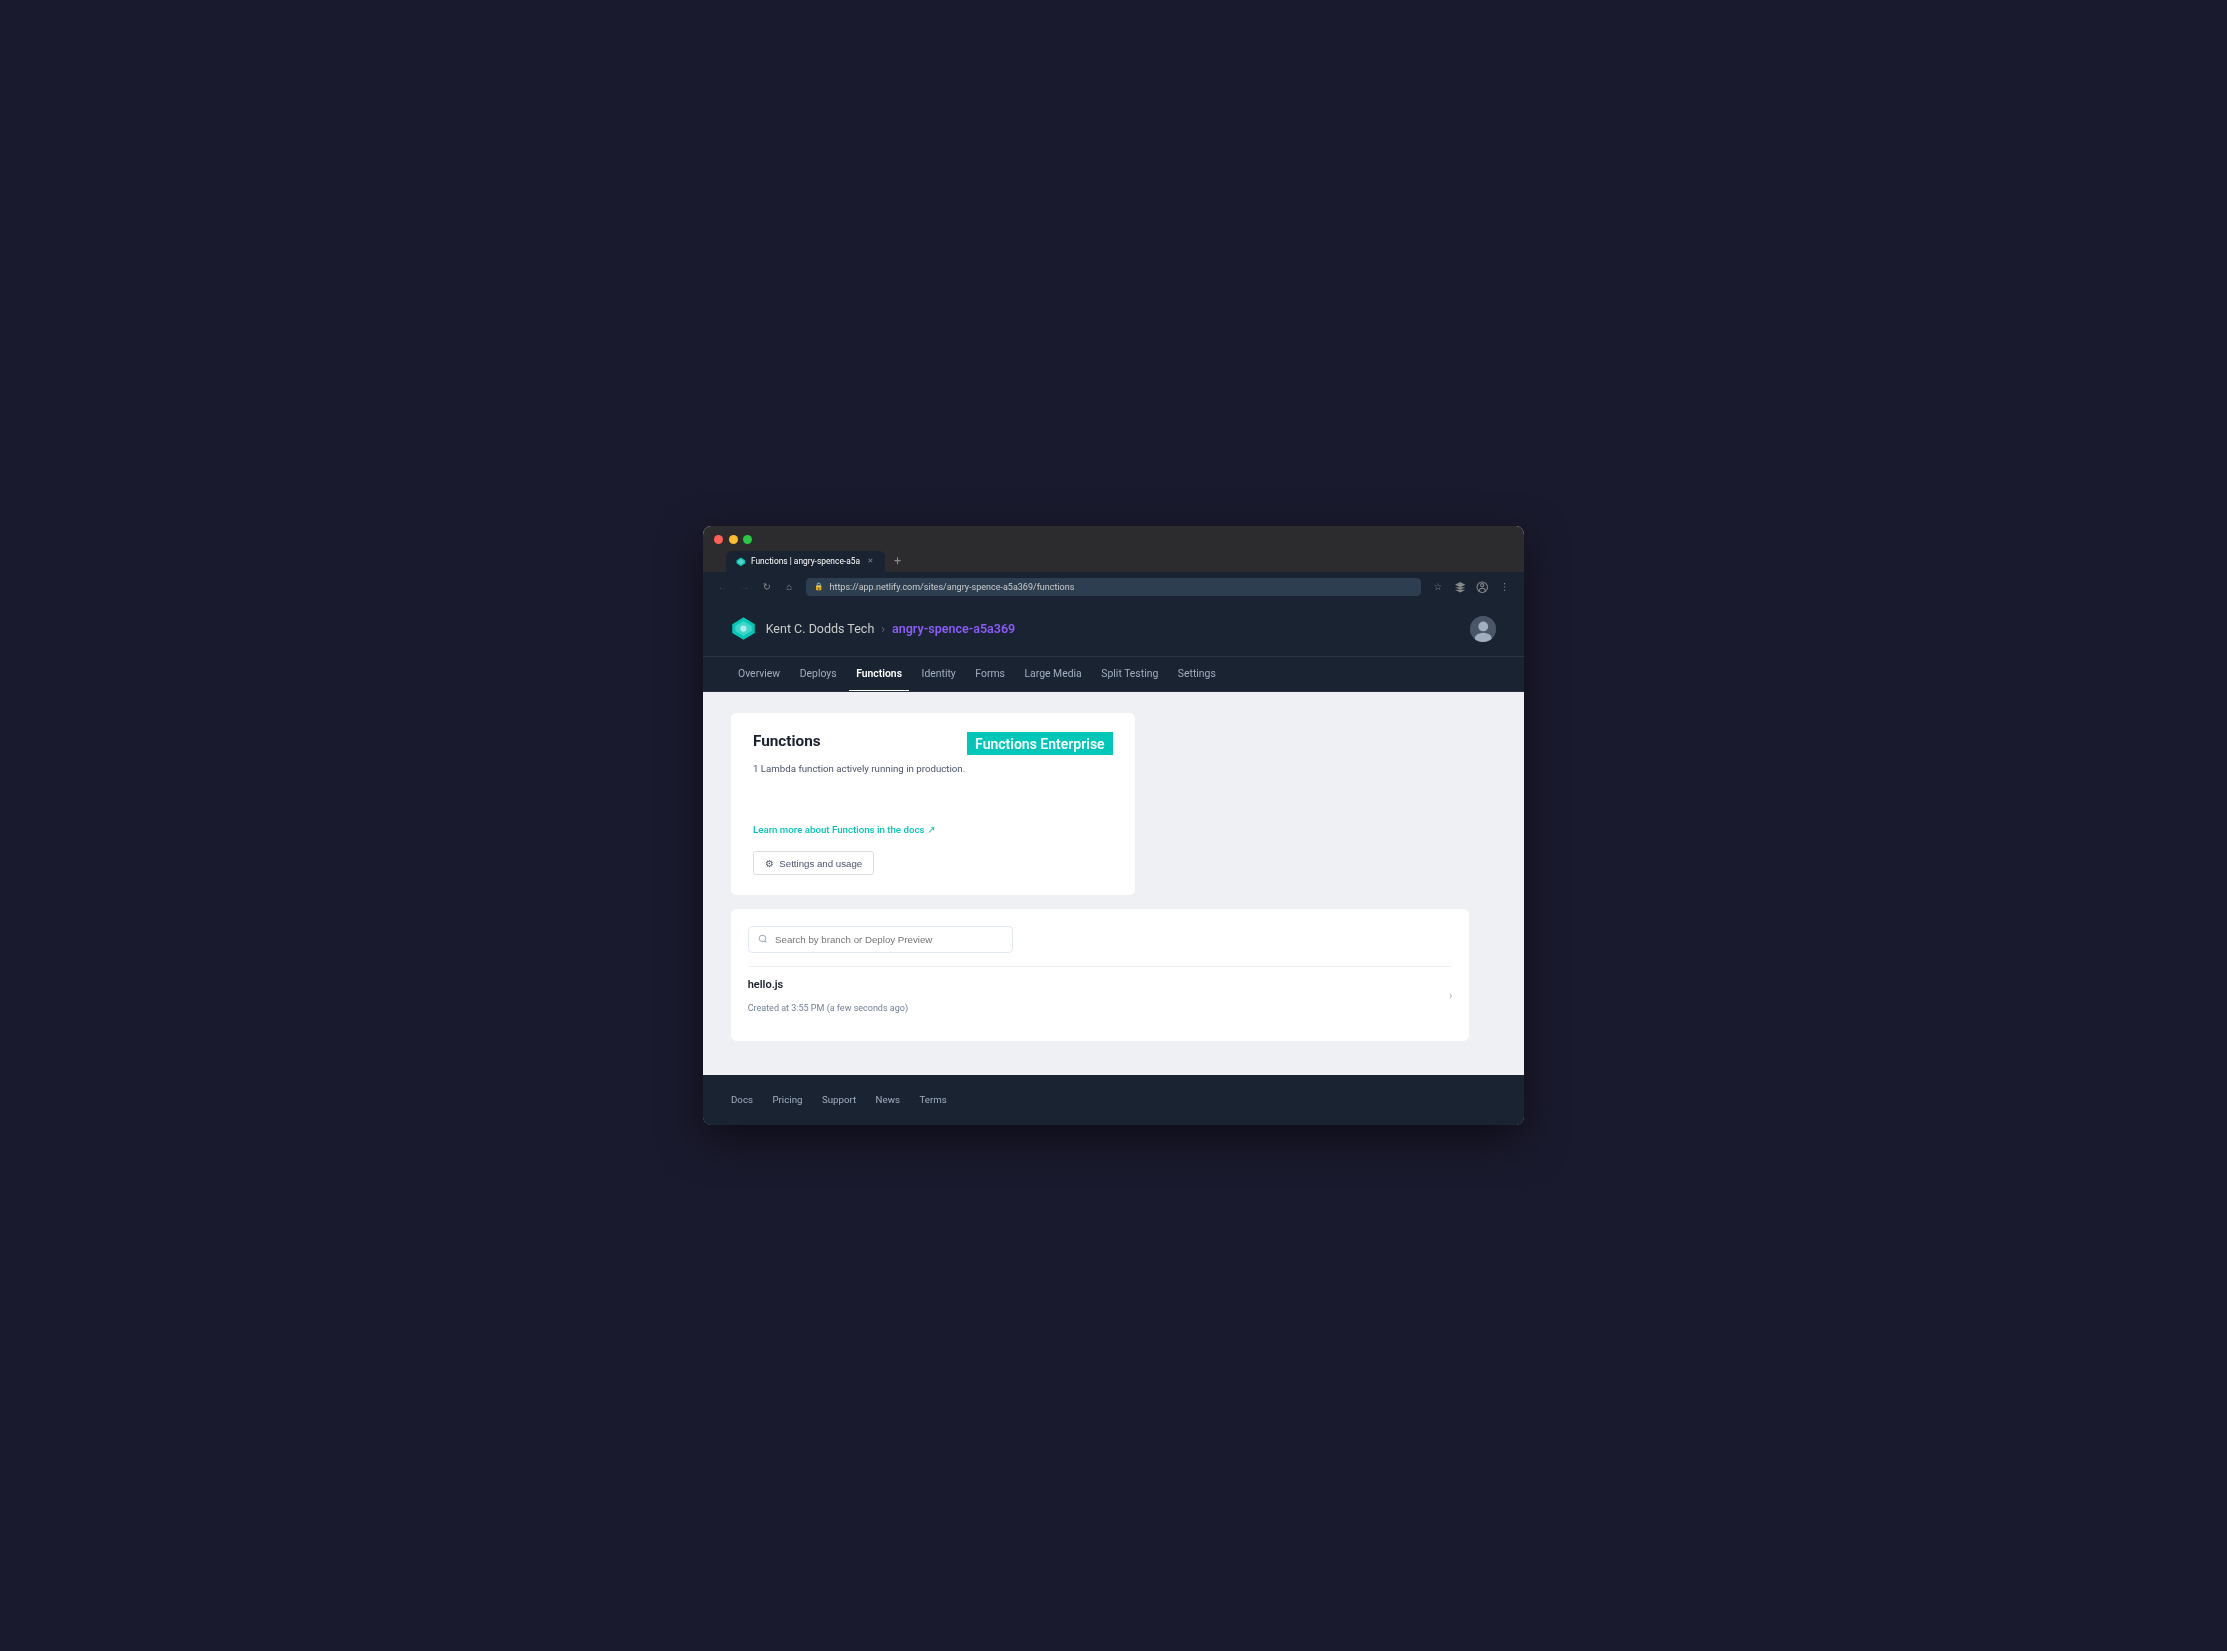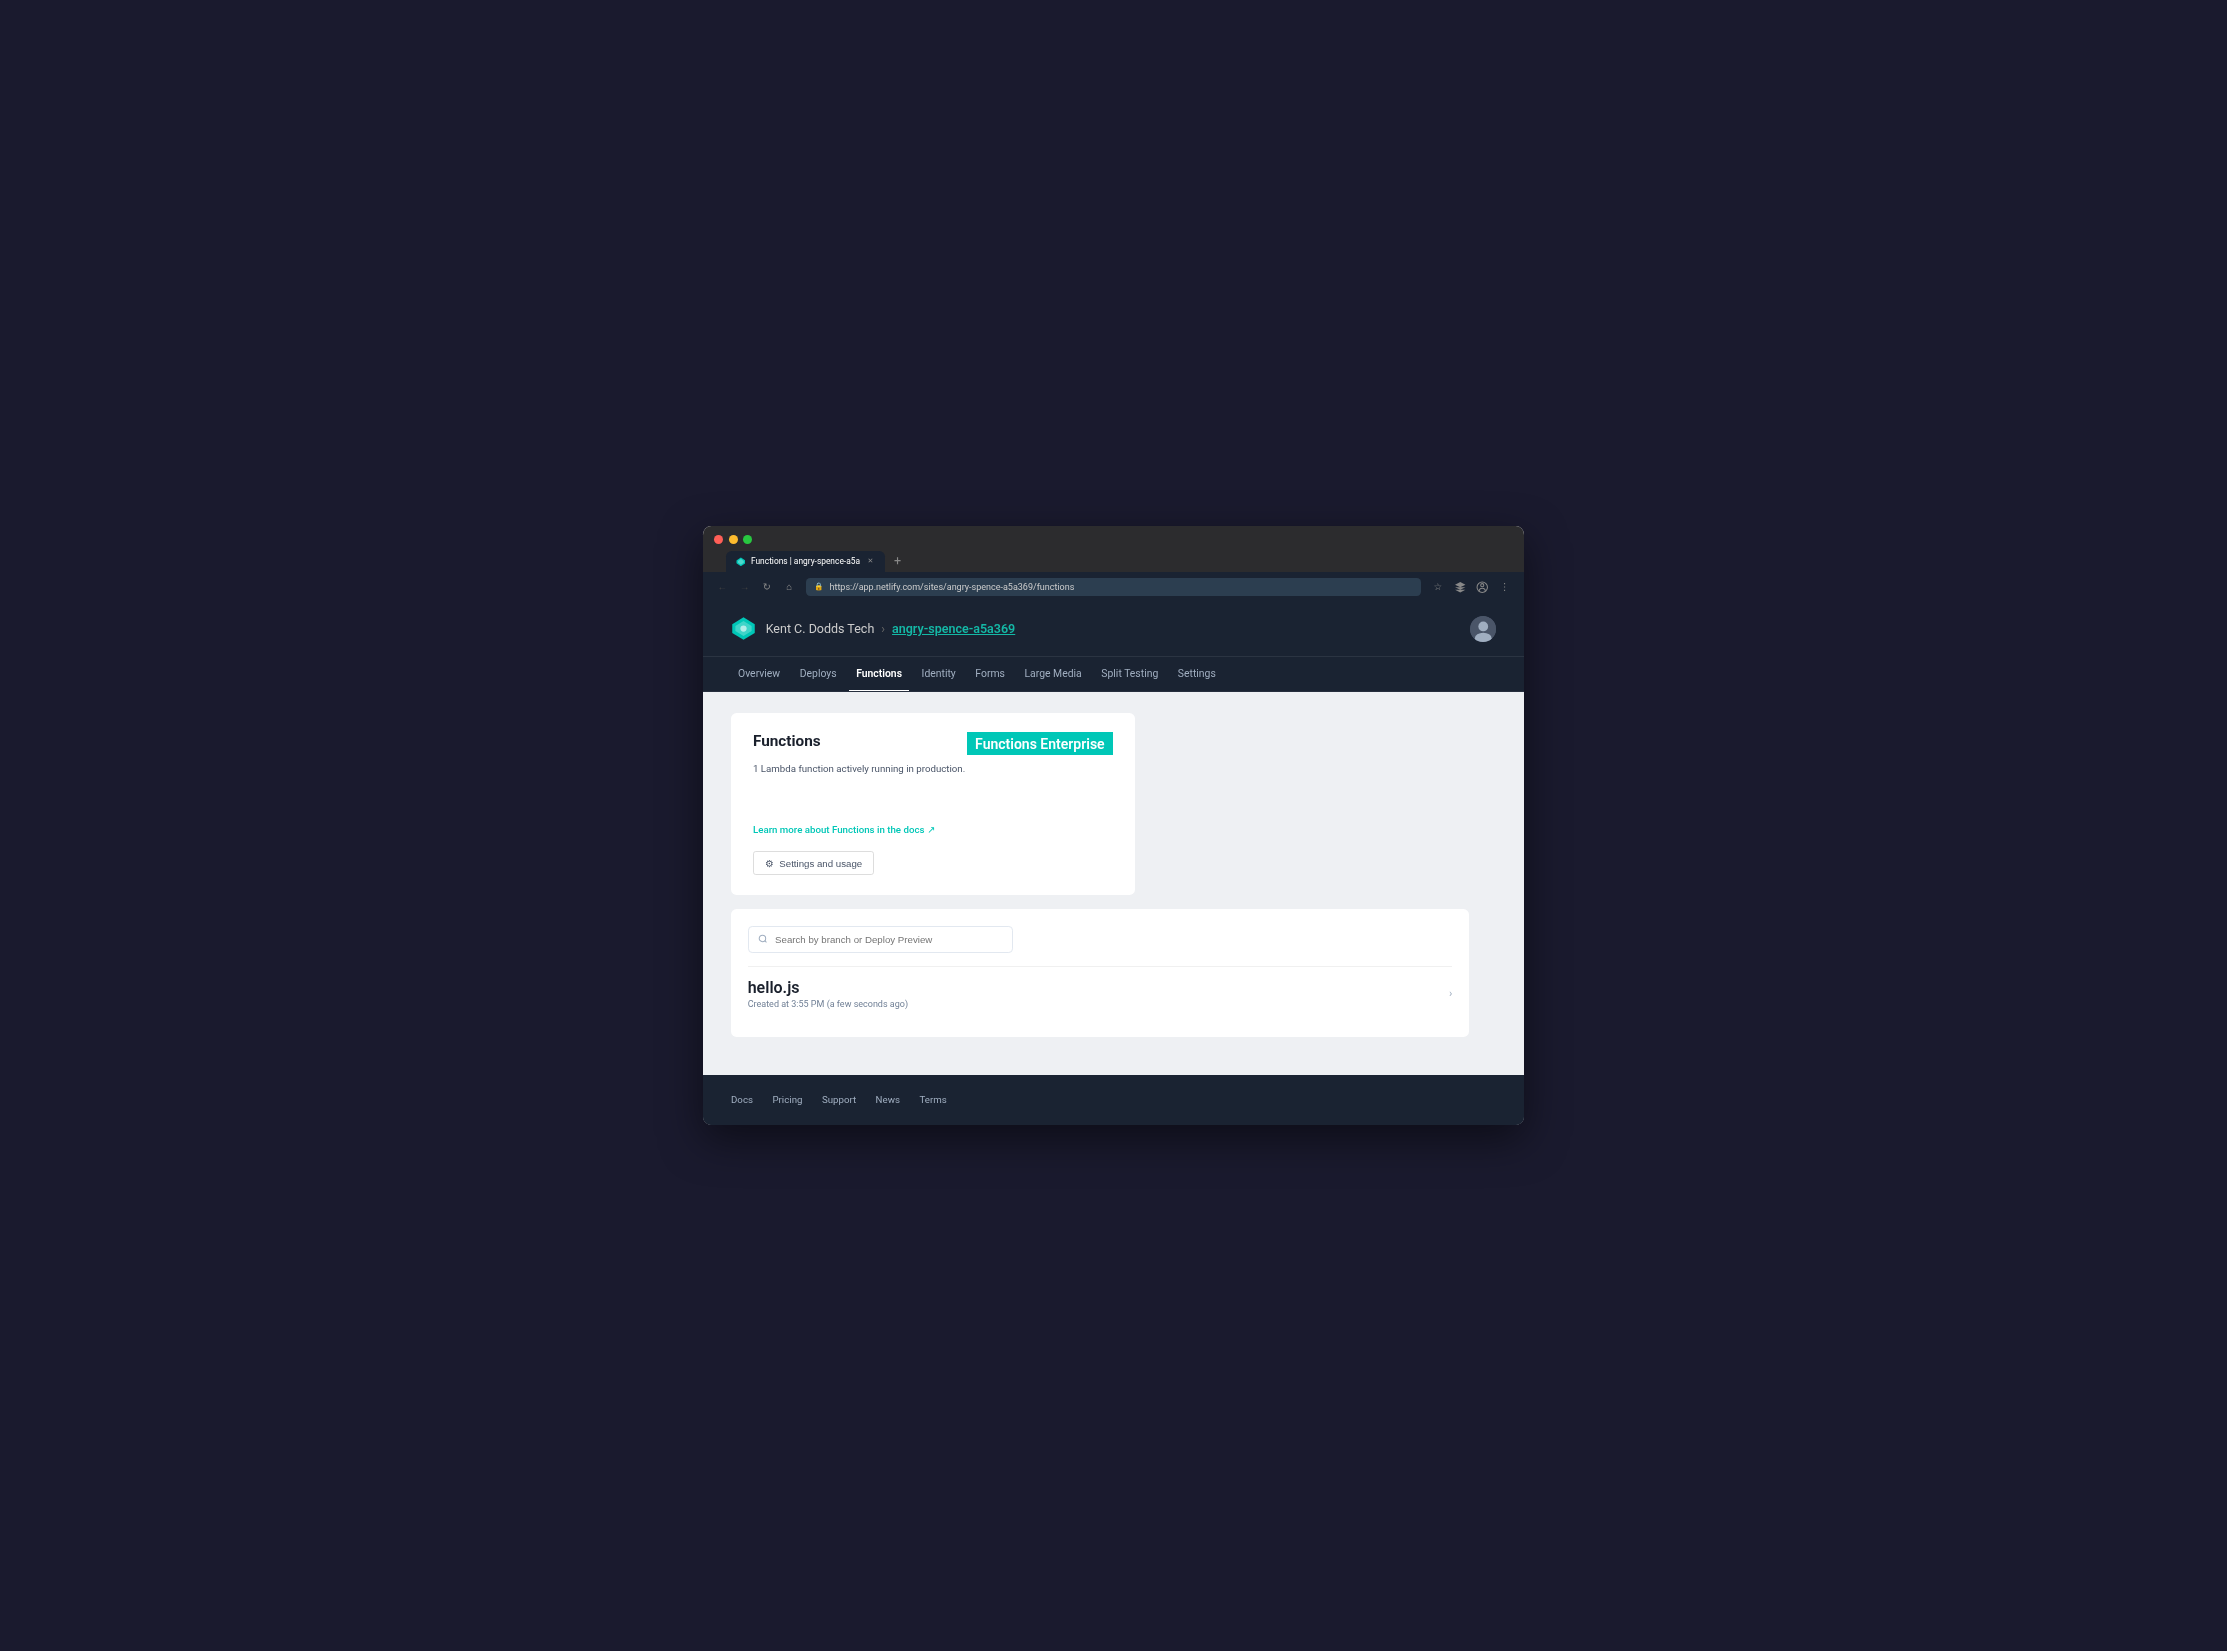--- a/index.html
+++ b/index.html
@@ -209,23 +209,22 @@
     .breadcrumb-parent {
       color: #ccc;
       font-weight: 400;
     }
 
     .breadcrumb-separator {
       color: #666;
     }
 
     .breadcrumb-current {
-      color: #14b8a6;
+      color: #8b5cf6;
       font-weight: 600;
-      text-decoration: underline;
     }
 
     .avatar {
       width: 26.5px;
       height: 26.5px;
       border-radius: 50%;
       background: #4a5568;
       overflow: hidden;
       display: flex;
       align-items: center;
@@ -369,24 +368,24 @@
     .function-item {
       display: flex;
       align-items: center;
       justify-content: space-between;
       padding: 11px 0;
       border-top: 0.7px solid #f0f0f0;
       cursor: pointer;
     }
 
     .function-name {
-      font-size: 16px;
+      font-size: 11px;
       font-weight: 600;
       color: #1a202c;
-      margin-bottom: 2px;
+      margin-bottom: 12px;
     }
 
     .function-meta {
       font-size: 9px;
       color: #718096;
     }
 
     .chevron-right {
       color: #a0aec0;
       font-size: 11px;

